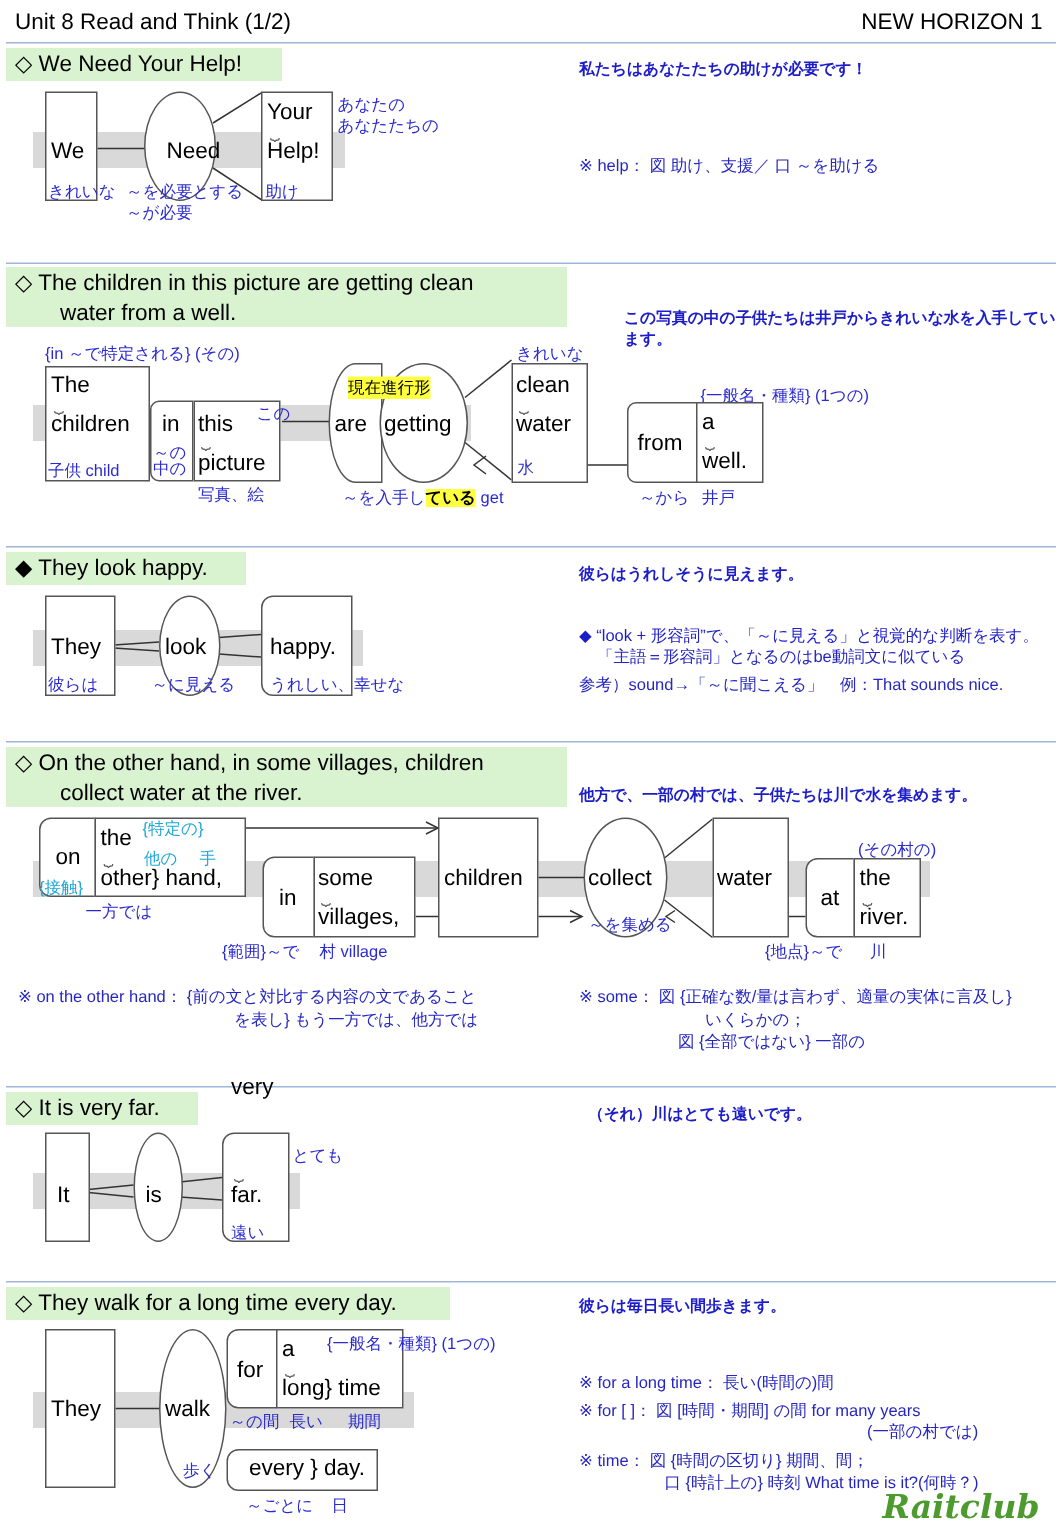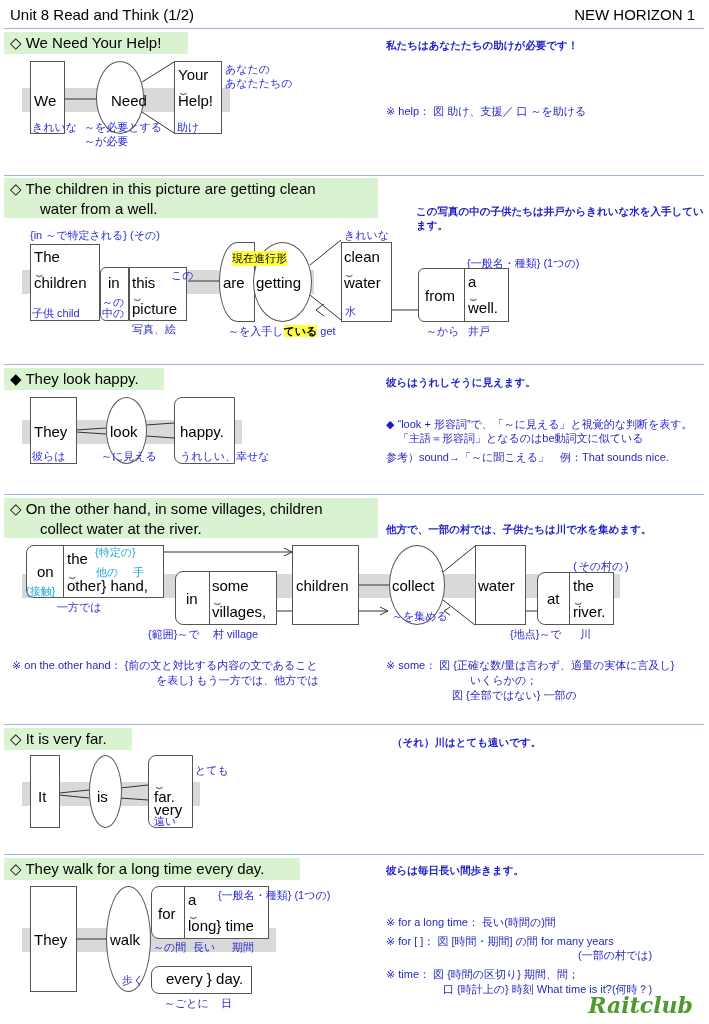--- a/index.html
+++ b/index.html
@@ -172,21 +172,21 @@
   <div class="w" style="left:212px;top:603px;">villages,</div>
   <div class="g" style="left:148px;top:627px;">{範囲}～で</div>
   <div class="g" style="left:213px;top:627px;">村 village</div>
   <div class="box" style="left:292px;top:545px;width:67px;height:80px;"></div>
   <div class="w" style="left:296px;top:577px;">children</div>
   <div class="oval" style="left:389px;top:545px;width:56px;height:80px;"></div>
   <div class="w" style="left:392px;top:577px;">collect</div>
   <div class="g" style="left:392px;top:609px;">～を集める</div>
   <div class="box" style="left:475px;top:545px;width:51px;height:80px;"></div>
   <div class="w" style="left:478px;top:577px;">water</div>
-  <div class="g" style="left:572px;top:559px;font-family:Liberation Mono, monospace;">(その村の)</div>
+  <div class="g" style="left:572px;top:559px;">(その村の)</div>
   <div class="box" style="left:537px;top:572px;width:33px;height:53px;border-radius:8px 0 0 8px;"></div>
   <div class="w" style="left:547px;top:590px;">at</div>
   <div class="box" style="left:569px;top:572px;width:45px;height:53px;"></div>
   <div class="w" style="left:573px;top:577px;">the</div>
   <div class="brace" style="left:575px;top:594px;">⏟</div>
   <div class="w" style="left:573px;top:603px;">river.</div>
   <div class="g" style="left:510px;top:627px;">{地点}～で</div>
   <div class="g" style="left:580px;top:627px;">川</div>
   <div class="note" style="left:12px;top:658px;text-align:center;">※ on the other hand： {前の文と対比する内容の文であること</div>
   <div class="note" style="left:156px;top:673px;">を表し} もう一方では、他方では</div>
@@ -204,21 +204,21 @@
     <line x1="59" y1="793" x2="89" y2="790" stroke="#333"></line>
     <line x1="59" y1="795" x2="89" y2="798" stroke="#333"></line>
     <line x1="120" y1="788" x2="148" y2="785" stroke="#333"></line>
     <line x1="120" y1="798" x2="148" y2="800" stroke="#333"></line>
   </svg>
   <div class="box" style="left:30px;top:755px;width:30px;height:73px;"></div>
   <div class="w" style="left:38px;top:788px;">It</div>
   <div class="oval" style="left:89px;top:755px;width:33px;height:73px;"></div>
   <div class="w" style="left:97px;top:788px;">is</div>
   <div class="box" style="left:148px;top:755px;width:45px;height:73px;border-radius:8px 0 0 8px;"></div>
-  <div class="w" style="left:154px;top:801px;">very</div>
+  <div class="w" style="left:154px;top:716px;">very</div>
   <div class="brace" style="left:156px;top:778px;">⏟</div>
   <div class="w" style="left:154px;top:788px;">far.</div>
   <div class="g" style="left:154px;top:814px;">遠い</div>
   <div class="g" style="left:195px;top:763px;">とても</div>
 </div>
 <div class="rule" style="top:854px;"></div>
 
 <div>
   <div class="sect-title" style="left:4px;top:858px;width:284px;">◇ They walk for a long time every day.</div>
   <div class="jp-trans" style="left:386px;top:864px;">彼らは毎日長い間歩きます。</div>

